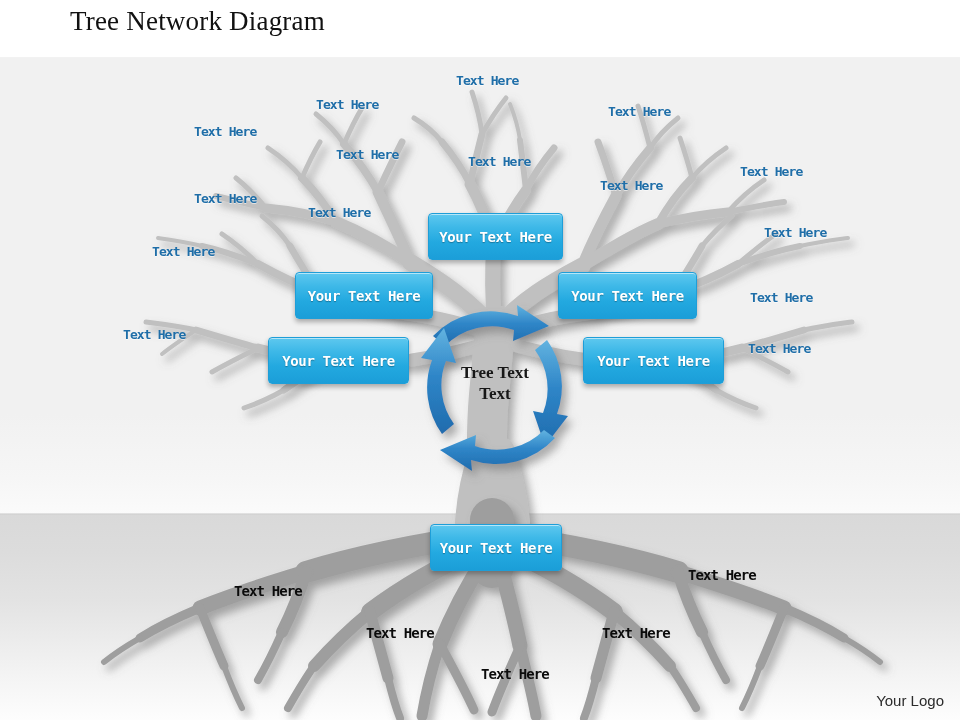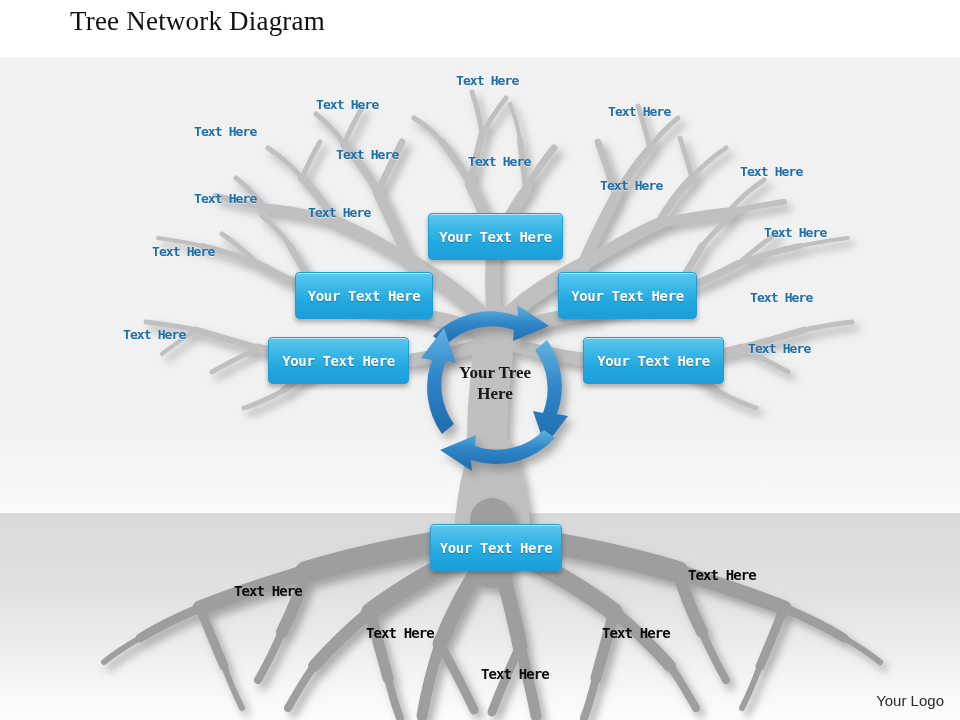--- a/index.html
+++ b/index.html
@@ -310,22 +310,22 @@
         <path d="M -53 46
                  A 80 80 0 0 1 -63 -28
                  L -74 -30 L -51 -60 L -39 -25 L -49 -27
                  A 66 66 0 0 0 -41 36
                  Z"></path>
       </g>
     </g>
   </svg>
 
   <div id="center-text">
-    <div>Your Tree</div>
-    <div>Here</div>
+    <div>Tree Text</div>
+    <div>Text</div>
   </div>
 
   <div id="boxes-layer">
       <div class="blue-box" style="left: 428px; top: 213px; width: 133px; height: 45px;">Your Text Here</div>
       <div class="blue-box" style="left: 295px; top: 272px; width: 136px; height: 45px;">Your Text Here</div>
       <div class="blue-box" style="left: 558px; top: 272px; width: 137px; height: 45px;">Your Text Here</div>
       <div class="blue-box" style="left: 268px; top: 337px; width: 139px; height: 45px;">Your Text Here</div>
       <div class="blue-box" style="left: 583px; top: 337px; width: 139px; height: 45px;">Your Text Here</div>
       <div class="blue-box" style="left: 430px; top: 524px; width: 130px; height: 45px;">Your Text Here</div>
     </div>

